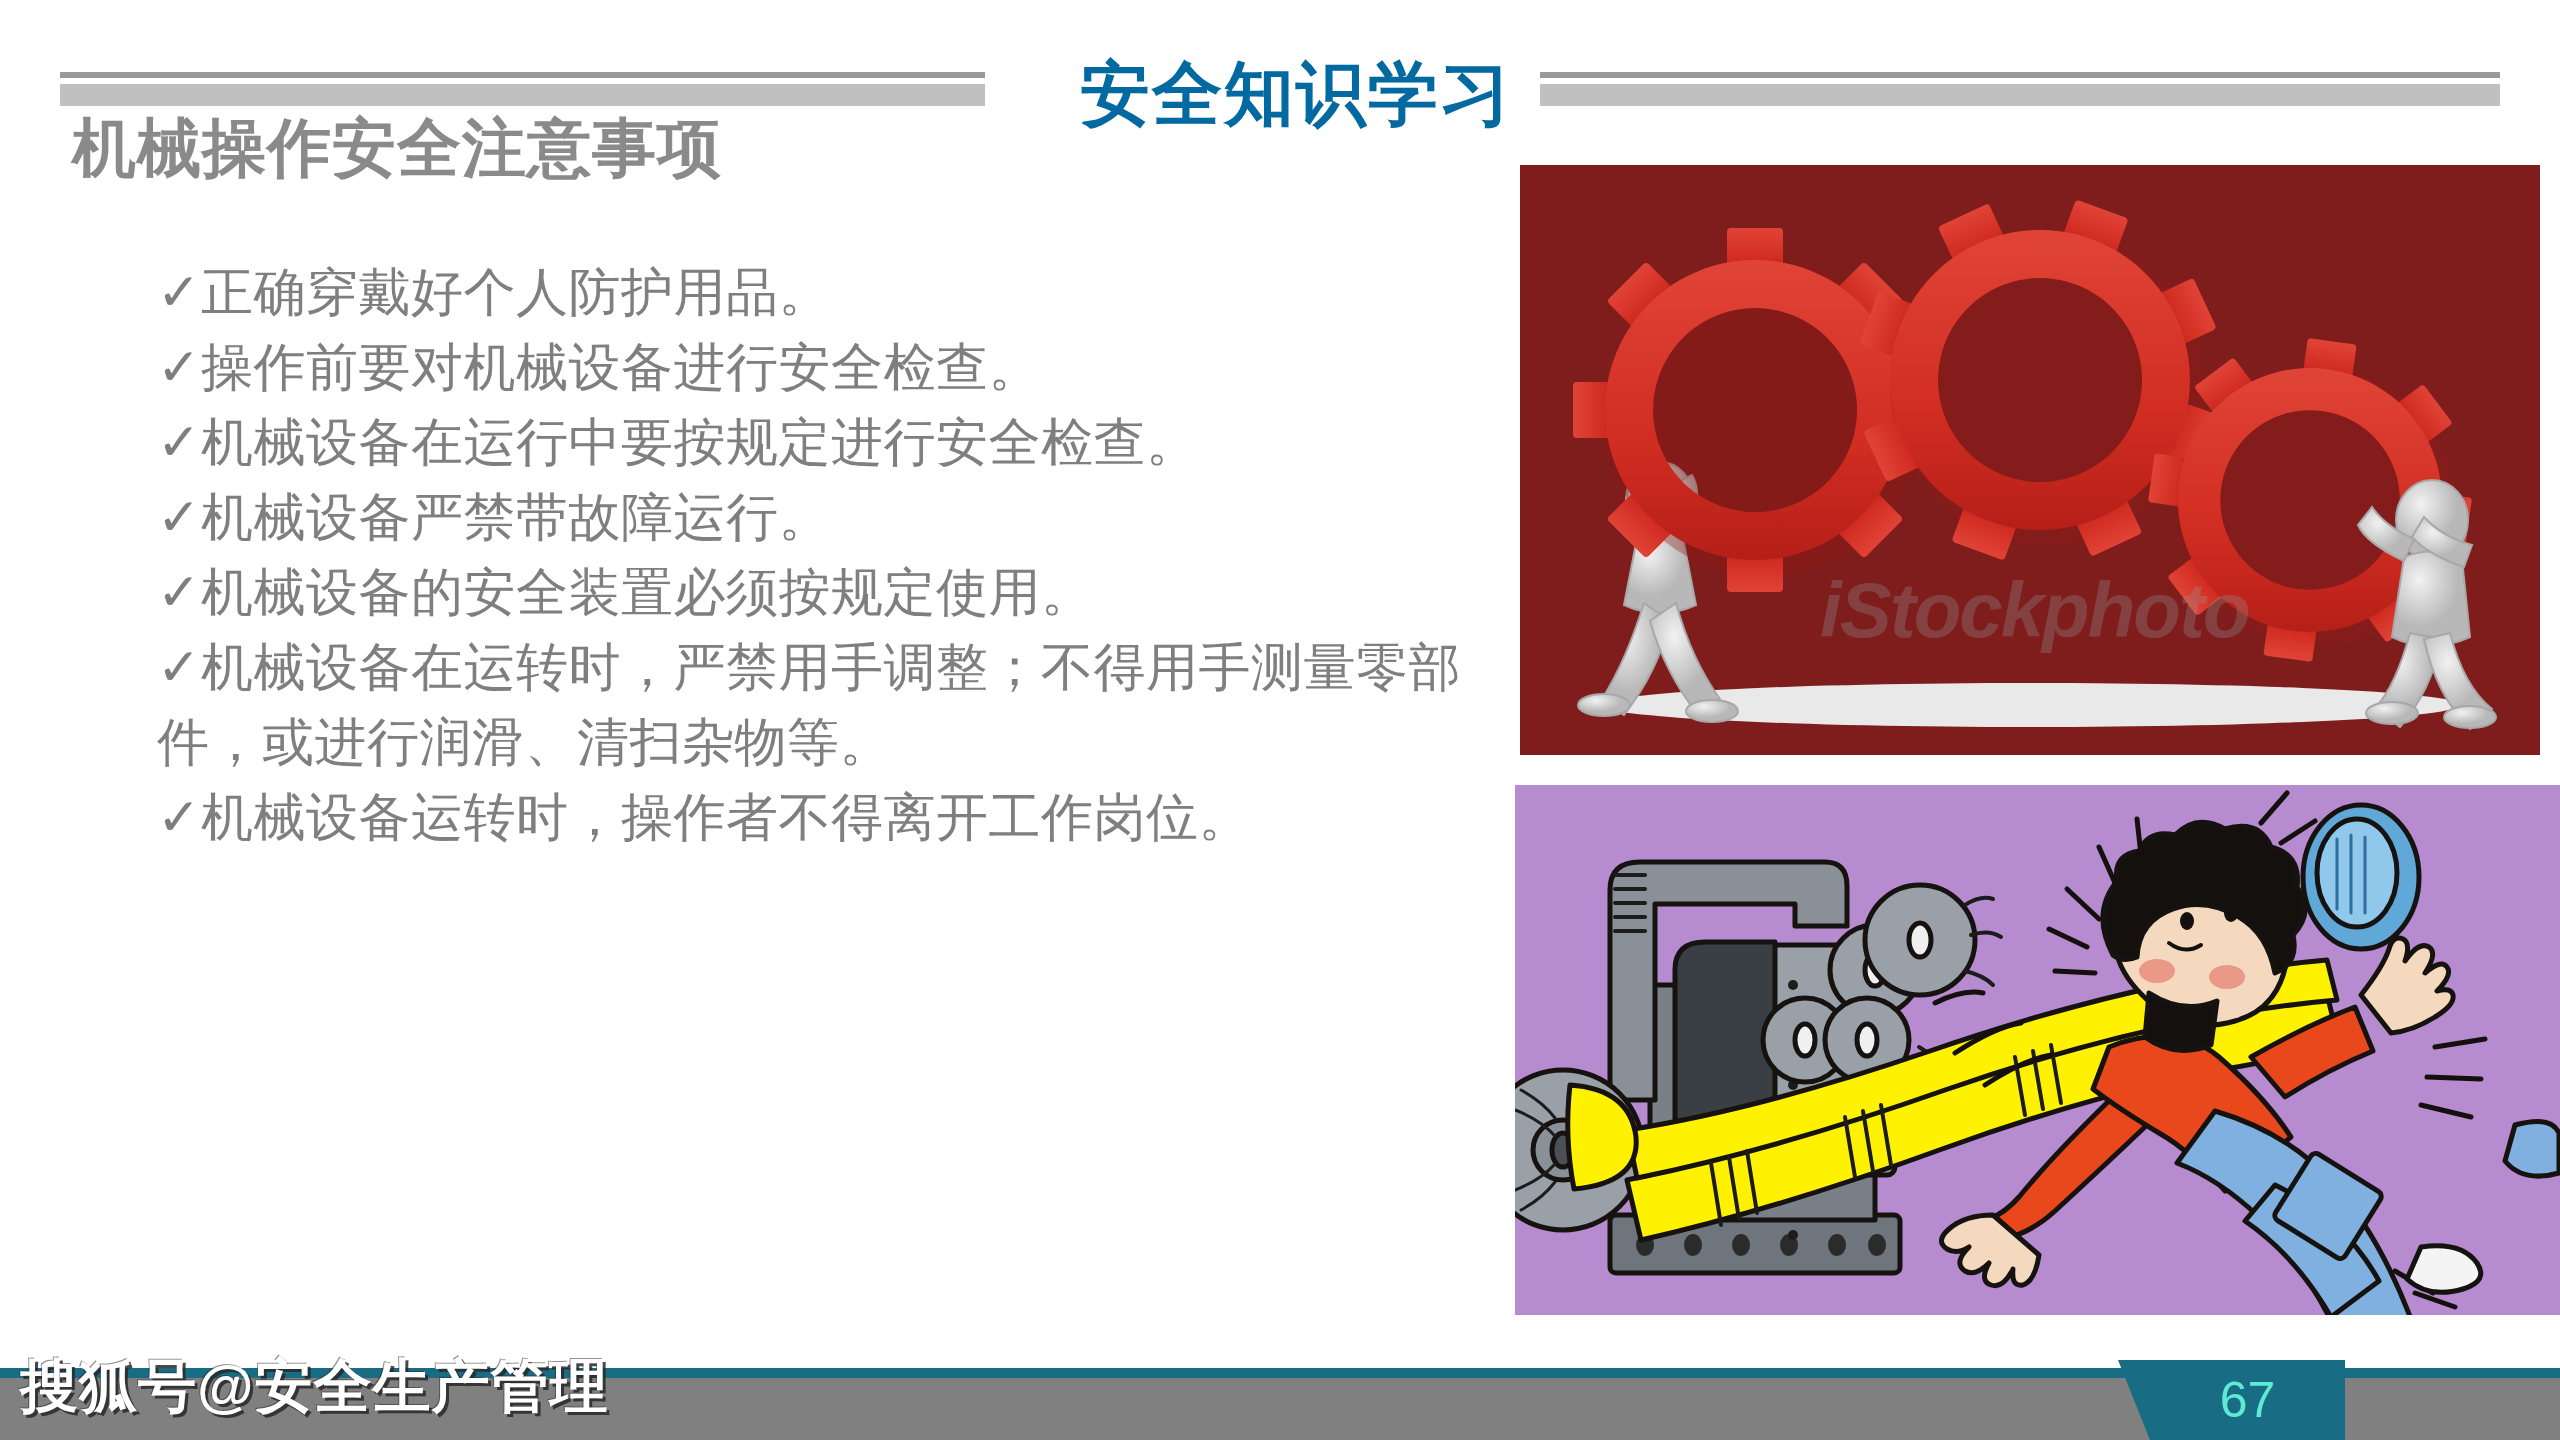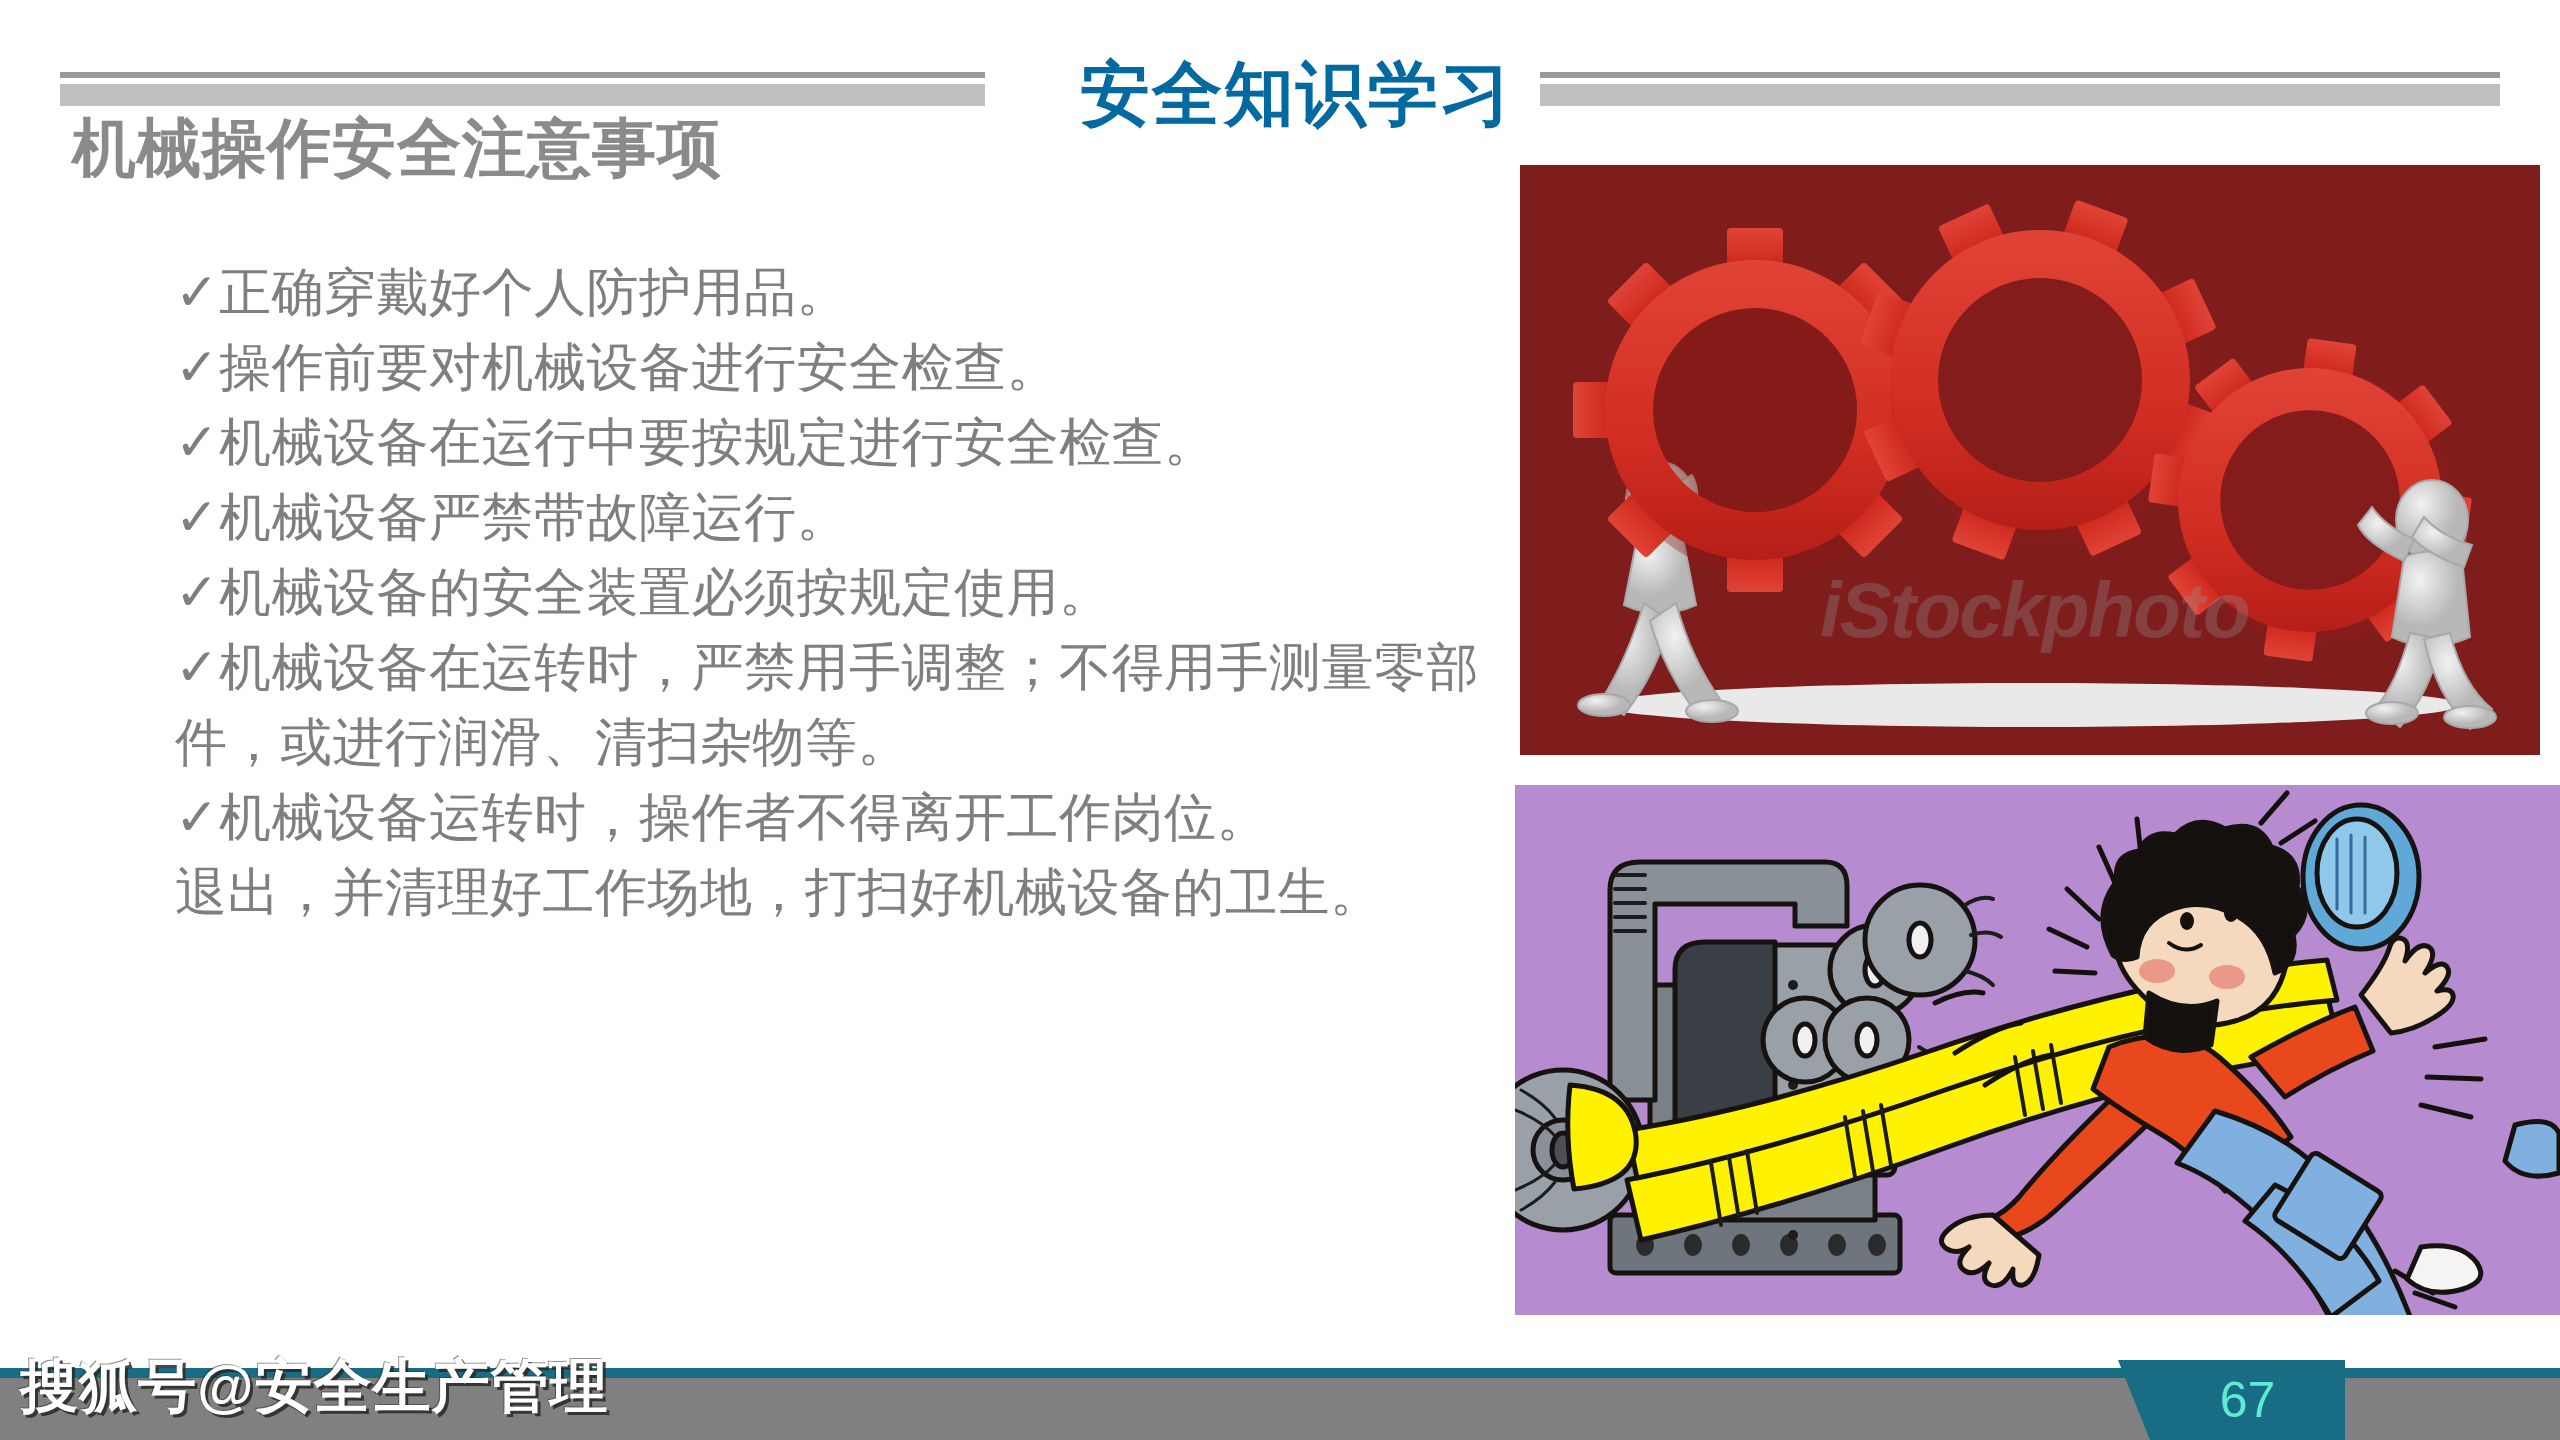--- a/index.html
+++ b/index.html
@@ -83,21 +83,21 @@
     color: #8a8a8a;
     letter-spacing: 1px;
     white-space: nowrap;
     text-align: right;
   }
 
   
   .bullet-list {
     position: absolute;
     top: 255px;
-    left: 175px;
+    left: 157px;
     width: 1400px;
   }
   .bullet-line {
     font-size: 52px;
     line-height: 75px;
     color: #7f7f7f;
     white-space: nowrap;
     letter-spacing: 0.5px;
   }
   .bullet-line.cont {
@@ -228,21 +228,20 @@
 
   <div class="bullet-list">
     <div class="bullet-line"><span class="tick">✓</span><span>正确穿戴好个人防护用品。</span></div>
     <div class="bullet-line"><span class="tick">✓</span><span>操作前要对机械设备进行安全检查。</span></div>
     <div class="bullet-line"><span class="tick">✓</span><span>机械设备在运行中要按规定进行安全检查。</span></div>
     <div class="bullet-line"><span class="tick">✓</span><span>机械设备严禁带故障运行。</span></div>
     <div class="bullet-line"><span class="tick">✓</span><span>机械设备的安全装置必须按规定使用。</span></div>
     <div class="bullet-line"><span class="tick">✓</span><span>机械设备在运转时，严禁用手调整；不得用手测量零部</span></div>
     <div class="bullet-line cont"><span class="tick"></span><span>件，或进行润滑、清扫杂物等。</span></div>
     <div class="bullet-line"><span class="tick">✓</span><span>机械设备运转时，操作者不得离开工作岗位。</span></div>
-    <div class="bullet-line cont"><span class="tick"></span><span>退出，并清理好工作场地，打扫好机械设备的卫生。</span></div>
   </div>
 
   <div class="gear-image">
     <svg class="gear-svg" width="1020" height="590" viewBox="0 0 1020 590">
       <defs>
         <g id="gearshape">
           
         </g>
         <radialGradient id="figgrad" cx="35%" cy="30%">
           <stop offset="0%" stop-color="#f2f2f2"></stop>

